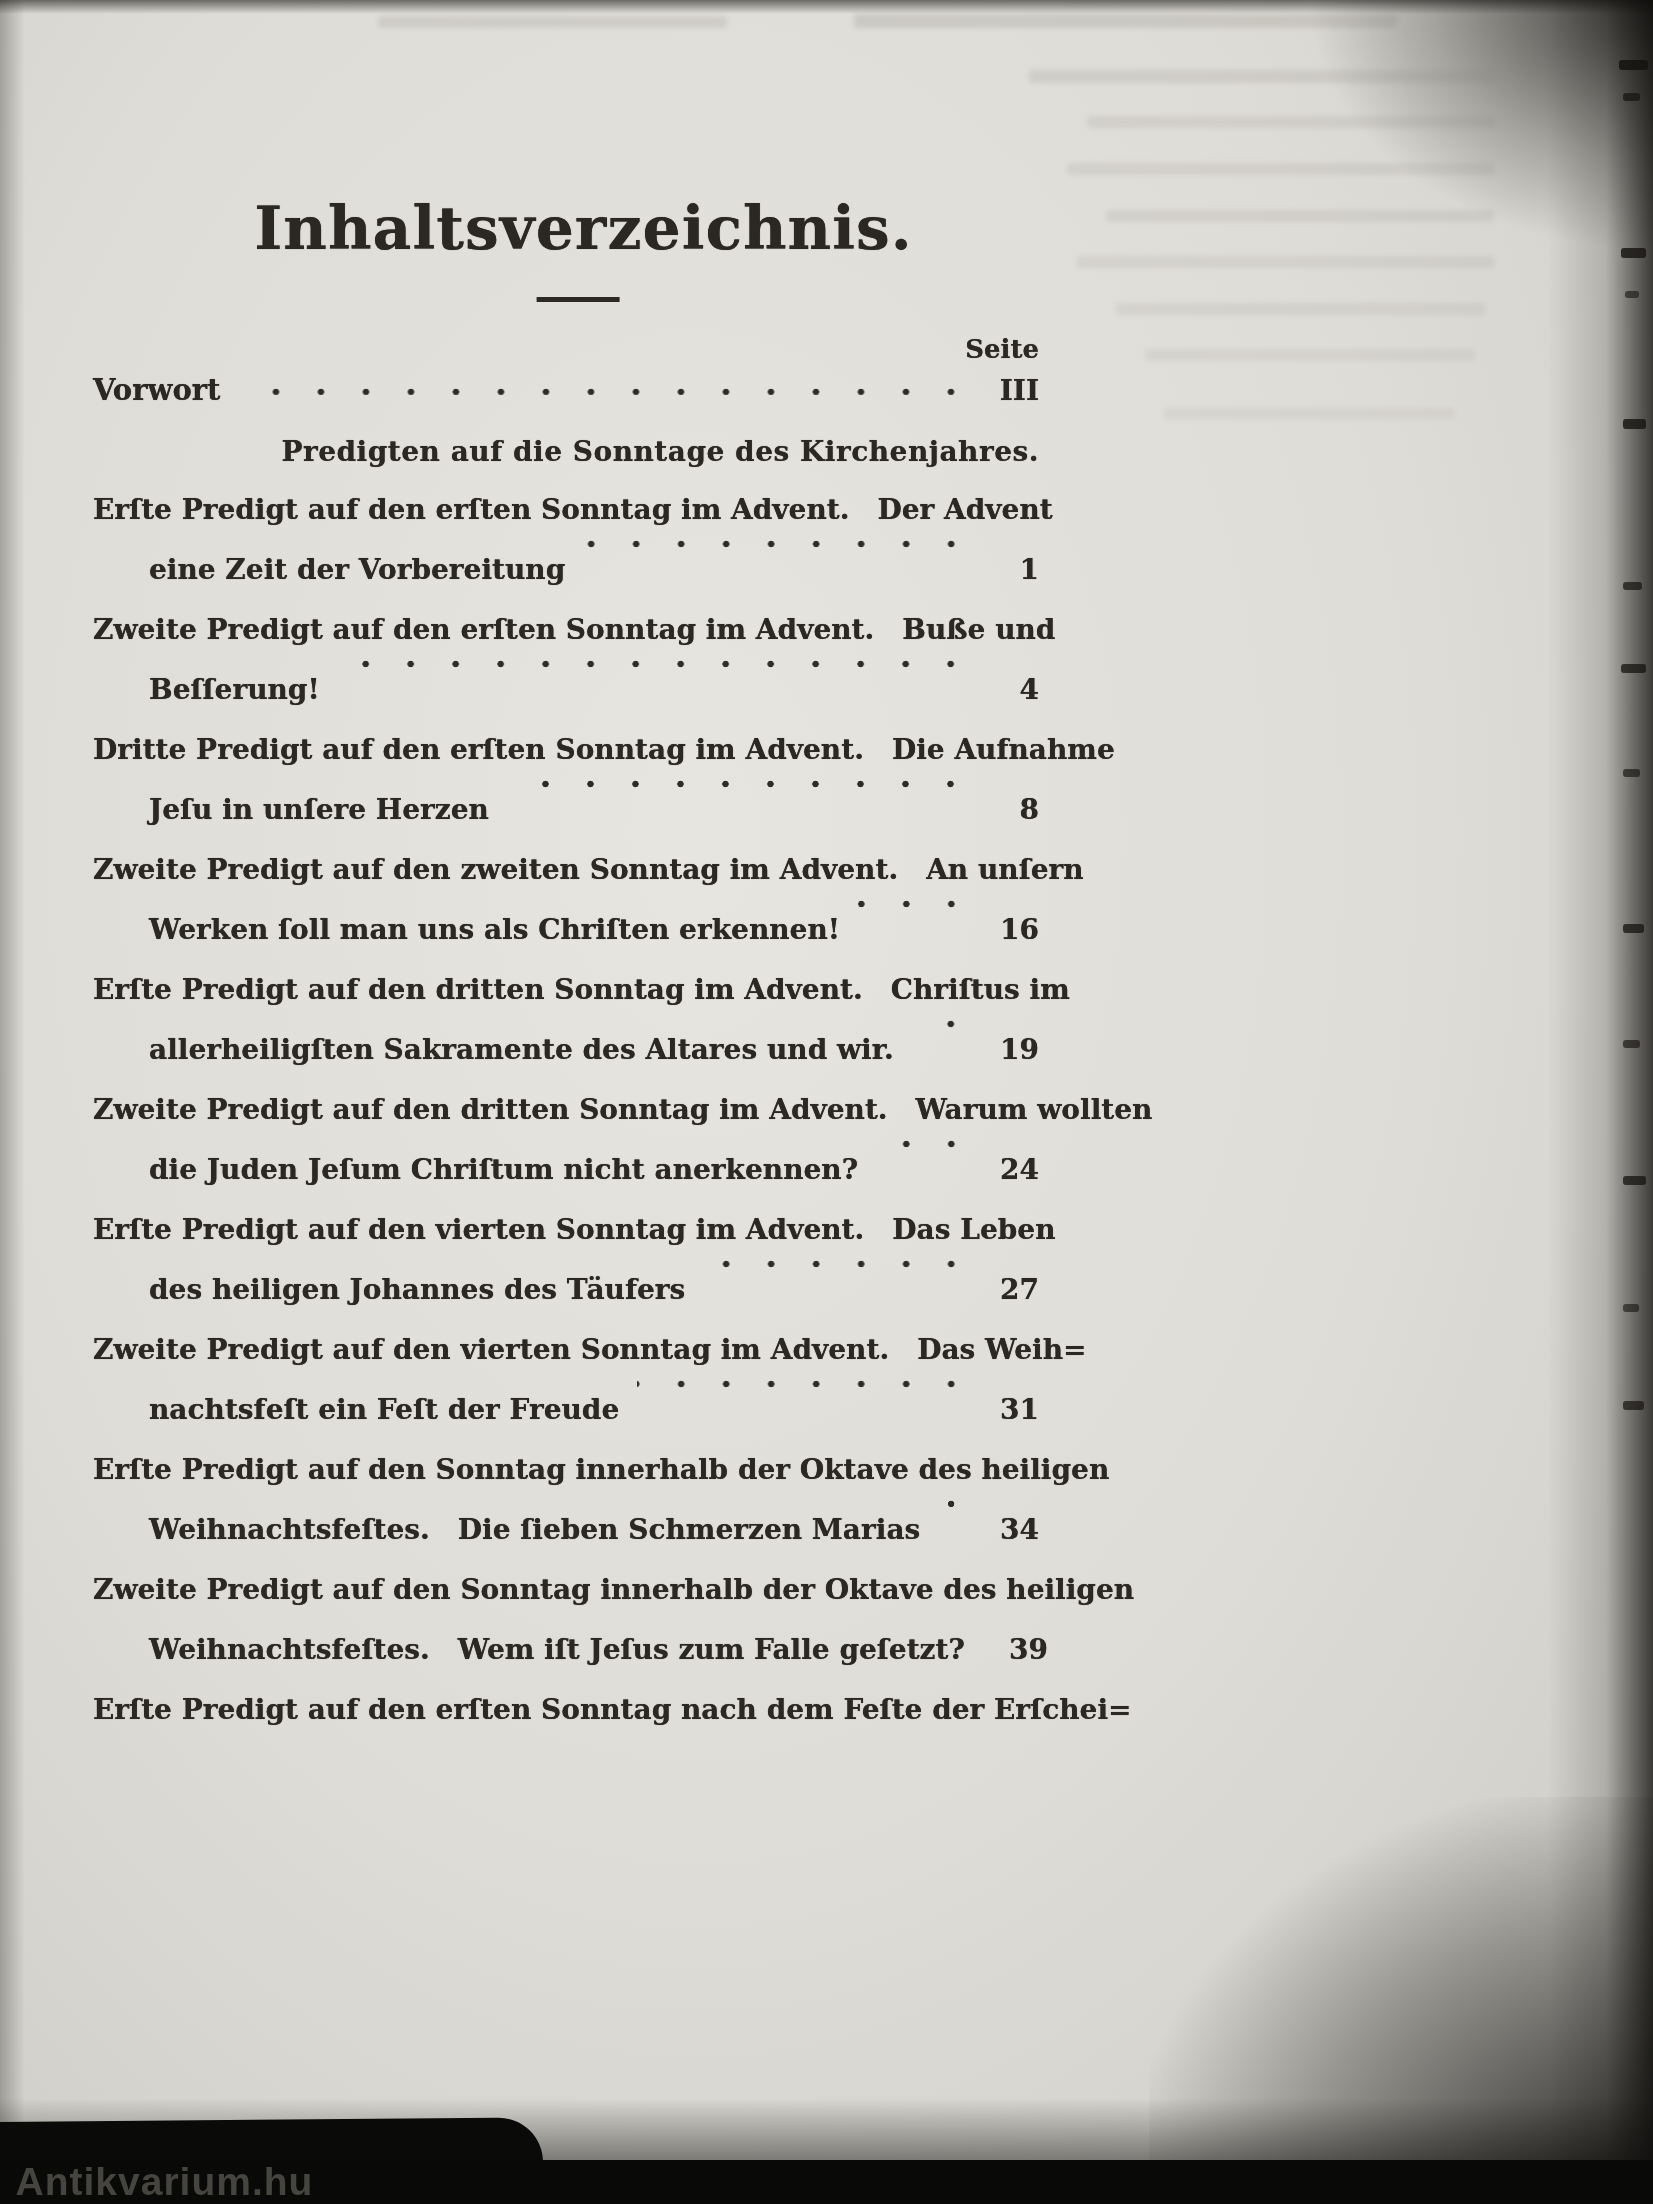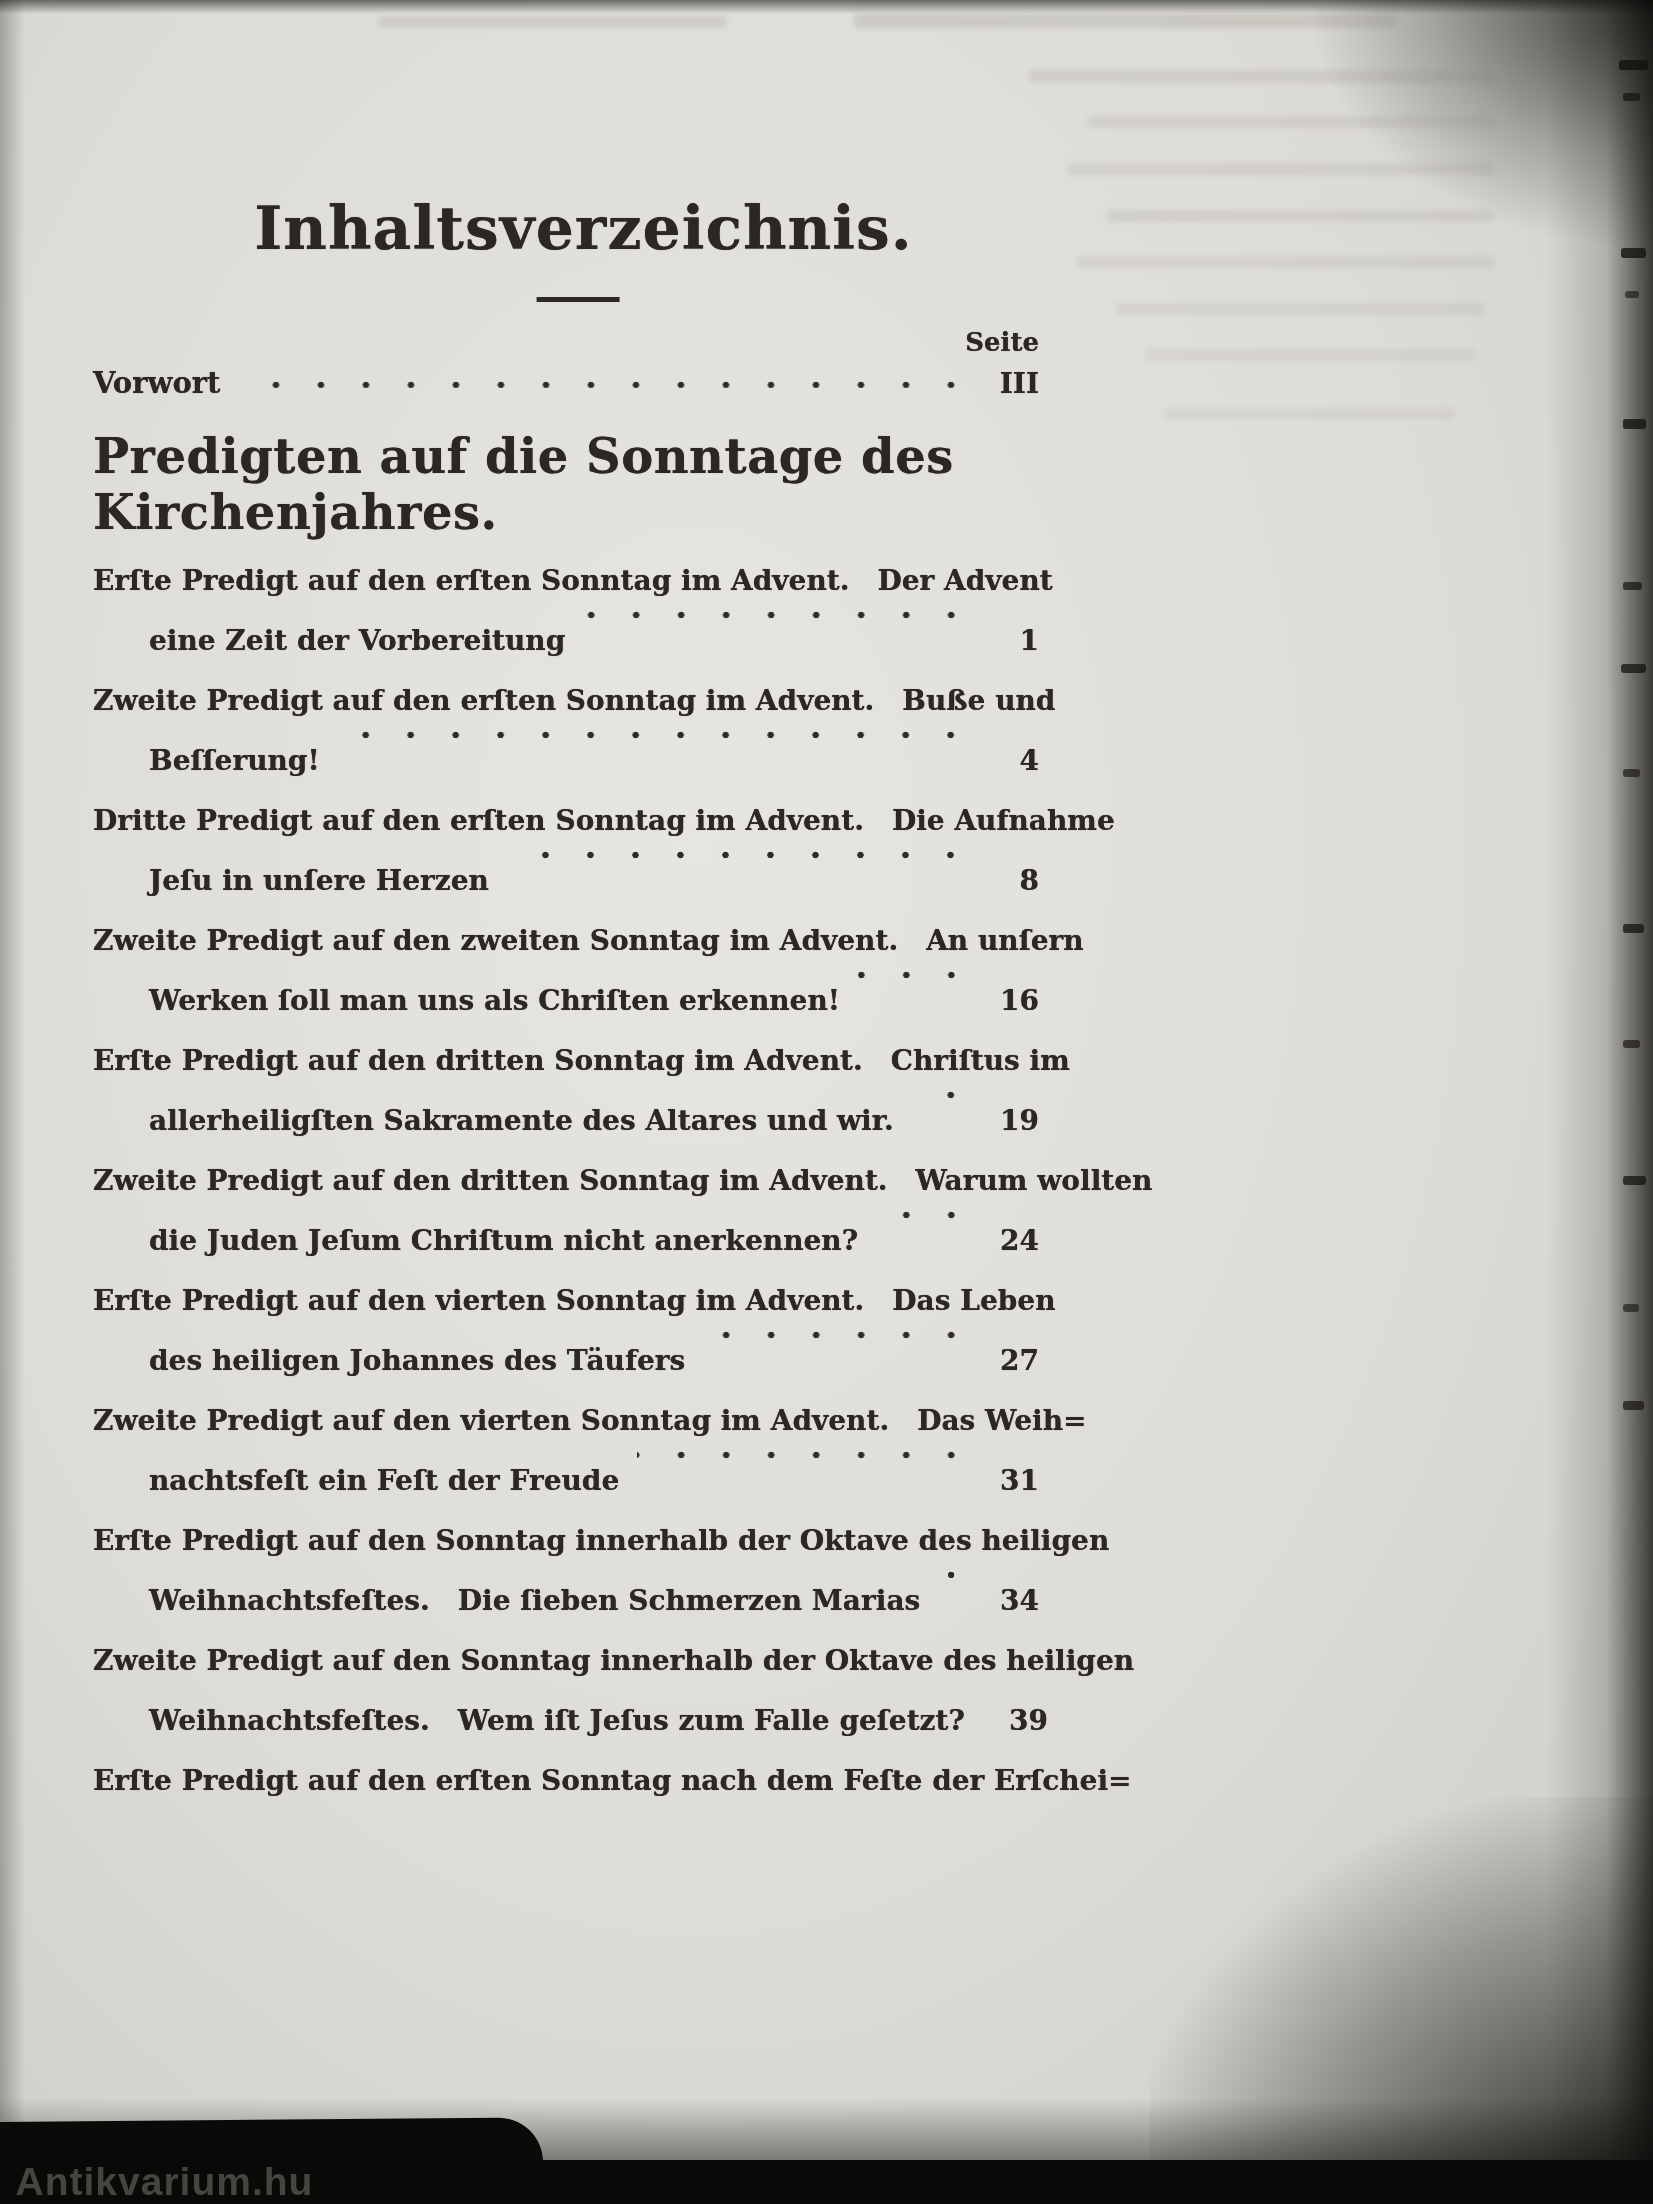--- a/index.html
+++ b/index.html
@@ -92,36 +92,36 @@
     transform: translateX(17.5px);
   }
   .rule {
     width: 83px;
     height: 4.9px;
     background: #2c2824;
     margin: 39px auto 0;
     transform: translateX(11.6px);
   }
   .seite {
-    margin-top: 27px;
+    margin-top: 34px;
     text-align: right;
     font-size: 26px;
     line-height: 1;
   }
   .vorwort-row {
     display: flex;
     align-items: center;
     margin-top: 13.6px;
     font-size: 29px;
     line-height: 1.1;
   }
   .section-heading {
     margin: 29px 0 0;
-    text-align: left;
-    font-size: 48px;
+    text-align: right;
+    font-size: 28px;
     line-height: 1.15;
     letter-spacing: 0.5px;
   }
   .entries { margin-top: 11.6px; }
   .entry .l1 {
     font-size: 28px;
     line-height: 60px;
     white-space: nowrap;
   }
   .entry .l2 {

